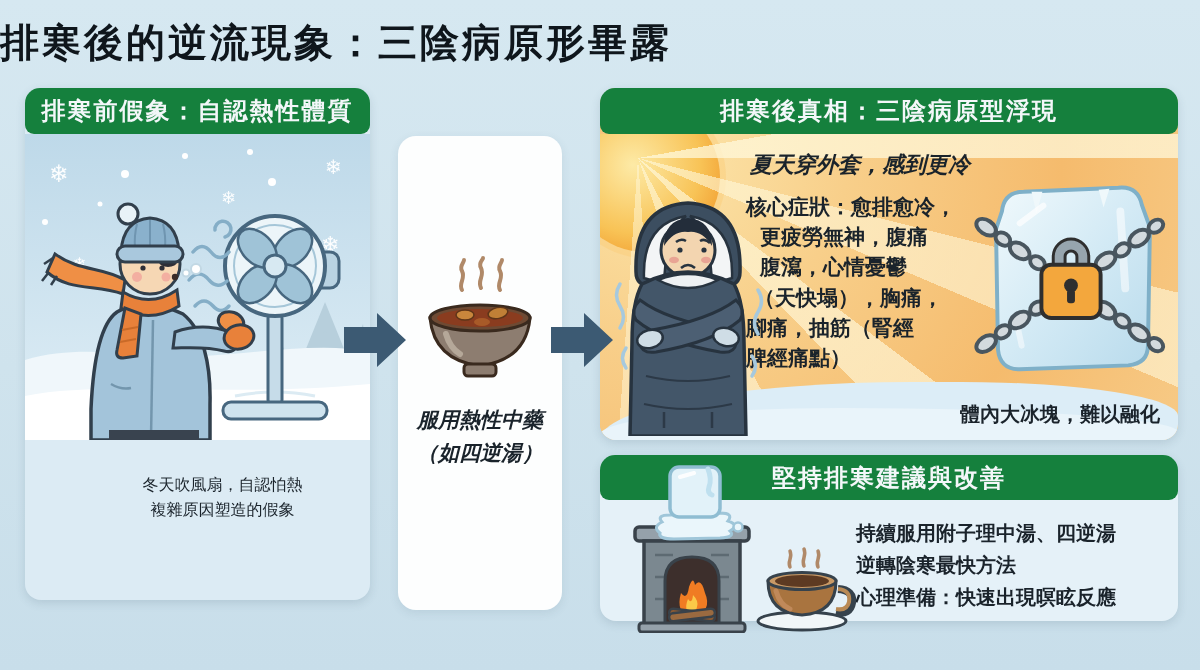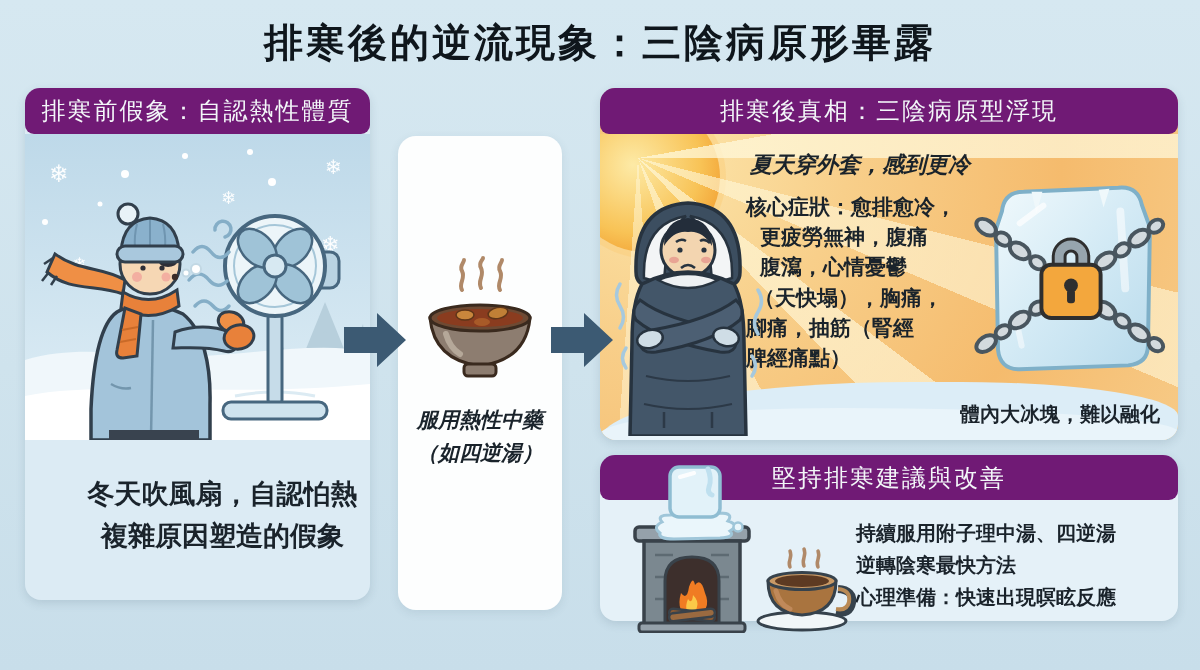--- a/index.html
+++ b/index.html
@@ -3,36 +3,36 @@
 <meta charset="utf-8">
 <style>
   html,body{margin:0;padding:0;}
   body{
     width:1200px;height:670px;position:relative;overflow:hidden;
     background:linear-gradient(180deg,#d6e8f1 0%,#cfe3ed 55%,#c8deea 100%);
     font-family:"DejaVu Sans","Liberation Sans",sans-serif;
     color:#161e26;
   }
   #title{
-    position:absolute;top:16px;left:0;width:100%;text-align:center;
+    position:absolute;top:16px;left:0;width:100%;
     font-size:39px;font-weight:800;letter-spacing:3px;color:#0f161c;
   }
   .panel{position:absolute;border-radius:16px;box-shadow:0 3px 10px rgba(45,75,95,.15);}
   .panel-header{
-    height:46px;background:#701a75;border-radius:15px 15px 9px 9px;
+    height:46px;background:#15803d;border-radius:15px 15px 9px 9px;
     display:flex;align-items:center;justify-content:center;
-    color:#f3f7f9;font-weight:400;font-size:24px;letter-spacing:2px;
+    color:#f3f7f9;font-weight:700;font-size:24px;letter-spacing:2px;
     position:relative;z-index:4;
   }
   
   #left-panel{left:25px;top:88px;width:345px;height:512px;background:#dcebf4;}
   #left-illustration{position:absolute;left:0;top:46px;width:345px;height:306px;overflow:hidden;}
   #left-caption{
     position:absolute;left:0;top:385px;width:395px;text-align:center;
-    font-size:27px;font-weight:700;line-height:1.55;color:#1a232b;
+    font-size:16px;font-weight:400;line-height:1.55;color:#1a232b;
   }
   
   #middle-pillar{
     position:absolute;left:398px;top:136px;width:164px;height:474px;
     background:#fdfefe;border-radius:18px;box-shadow:0 3px 10px rgba(45,75,95,.10);
   }
   #bowl-wrap{position:absolute;left:22px;top:120px;width:120px;height:140px;}
   #middle-caption{
     position:absolute;left:0;top:268px;width:164px;text-align:center;
     font-size:21px;font-weight:700;line-height:1.55;color:#1a232b;font-style:italic;

